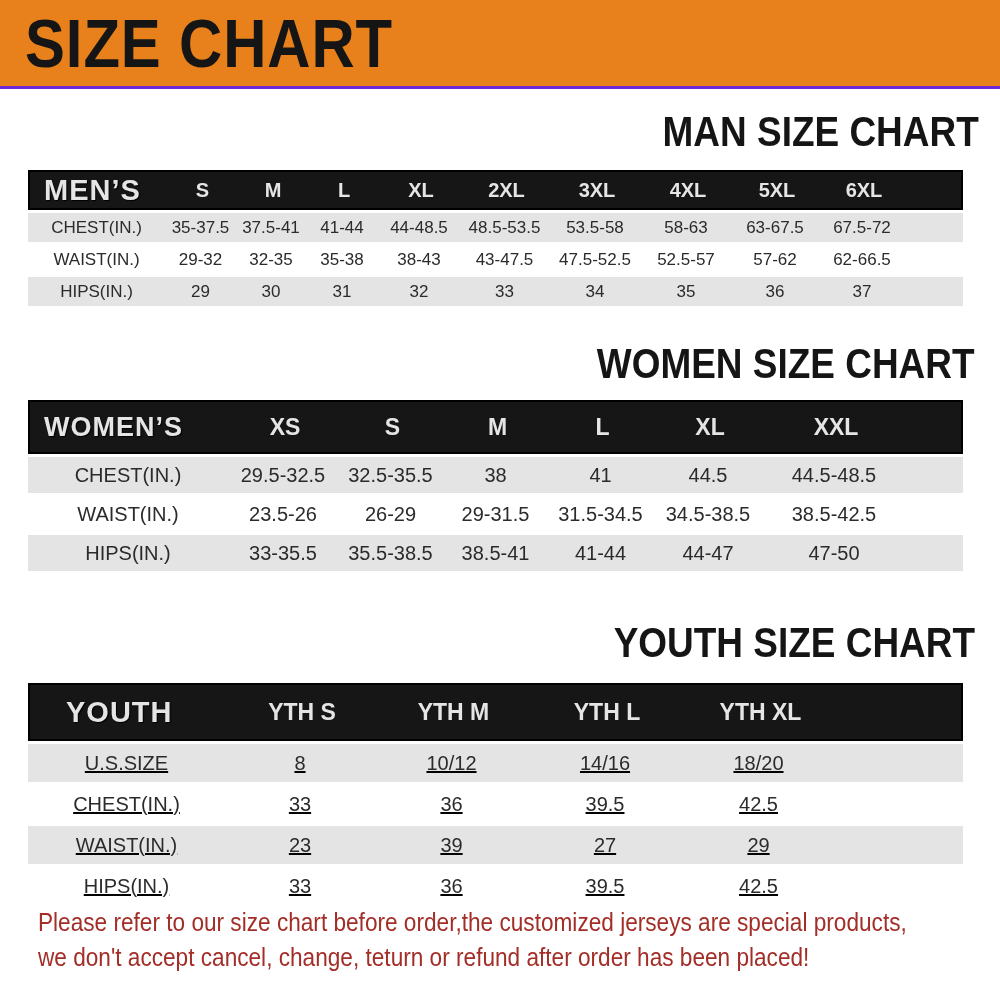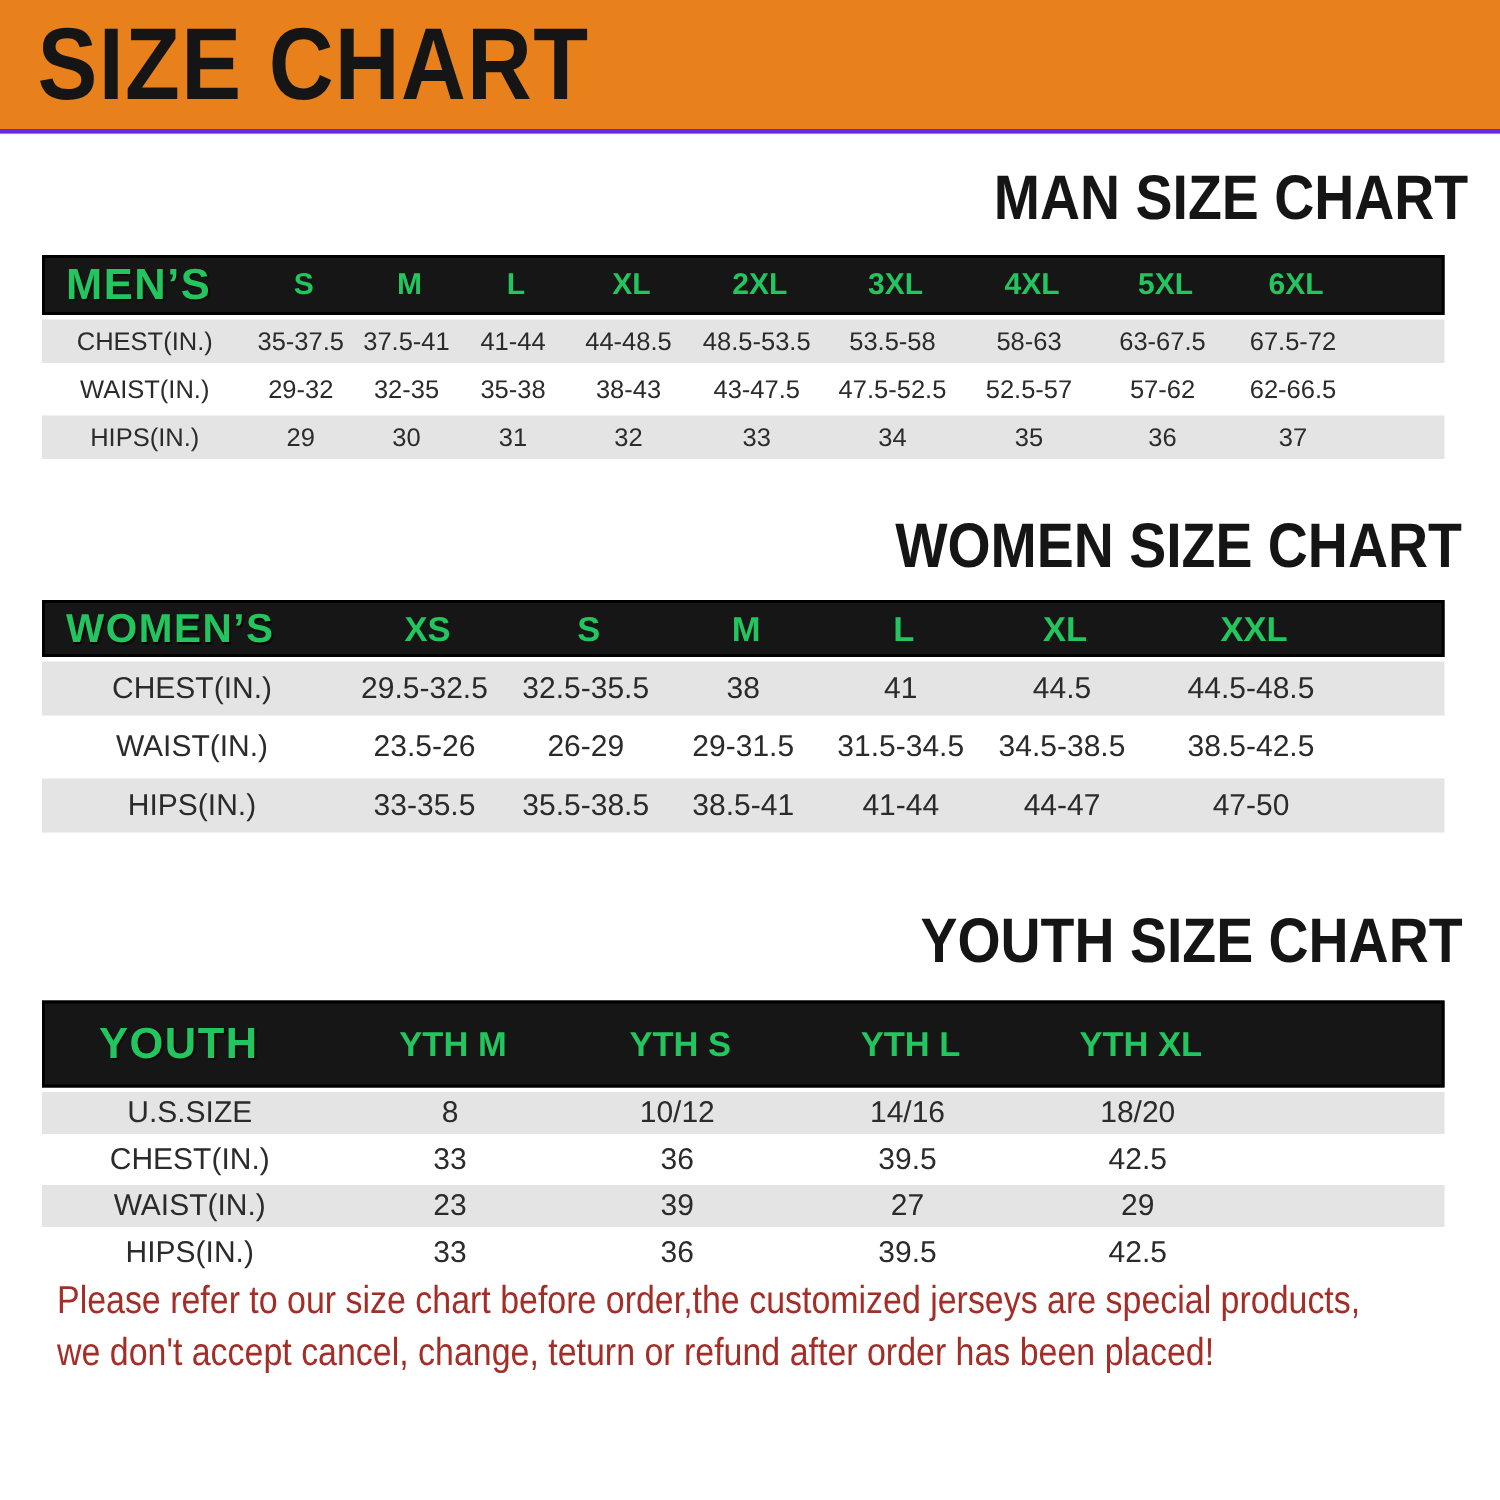--- a/index.html
+++ b/index.html
@@ -41,32 +41,32 @@
 
   .trow { display: grid; width: 100%; }
   .men   .trow { grid-template-columns: 137px 71px 70px 72px 82px 89px 92px 90px 88px 86px 1fr; }
   .women .trow { grid-template-columns: 200px 110px 105px 105px 105px 110px 142px 1fr; }
   .youth .trow { grid-template-columns: 197px 150px 153px 154px 153px 1fr; }
 
   .thead {
     background: var(--table-header-bg);
     border: 2px solid #000;
     box-sizing: border-box;
-    color: #22c55e;
+    color: #e5e5e5;
   }
   .men   .thead { height: 40px; }
-  .women .thead { height: 38px; }
+  .women .thead { height: 54px; }
   .youth .thead { height: 58px; }
 
   .drow { margin-top: 3px; }
   .drow.gray  { background: var(--row-alt-bg); }
   .drow.white { background: #ffffff; }
   .men   .drow { height: 29px; }
   .women .drow { height: 36px; }
-  .youth .drow { height: 28px; }
+  .youth .drow { height: 38px; text-decoration: underline; }
 
   .cell { display: flex; align-items: center; justify-content: center; overflow: hidden; }
   .thead .title-cell {
     justify-content: flex-start; padding-left: 14px;
     font-weight: 800; letter-spacing: 1px;
     text-shadow: 1px 1px 1px #000;
   }
   .men   .title-cell { font-size: 29px; }
   .women .title-cell { font-size: 27px; }
   .youth .title-cell { font-size: 29px; padding-left: 36px; }
@@ -208,22 +208,22 @@
       </div>
   </section>
 
   <section>
     <div class="section-heading heading-youth">
       <span class="condensed">YOUTH SIZE CHART</span>
     </div>
     <div class="size-table youth">
         <div class="trow thead">
           <div class="cell title-cell">YOUTH</div>
+          <div class="cell col-cell">YTH S</div>
           <div class="cell col-cell">YTH M</div>
-          <div class="cell col-cell">YTH S</div>
           <div class="cell col-cell">YTH L</div>
           <div class="cell col-cell">YTH XL</div>
           <div class="cell filler"></div>
         </div>
         <div class="trow drow gray">
           <div class="cell row-label">U.S.SIZE</div>
           <div class="cell val">8</div>
           <div class="cell val">10/12</div>
           <div class="cell val">14/16</div>
           <div class="cell val">18/20</div>

